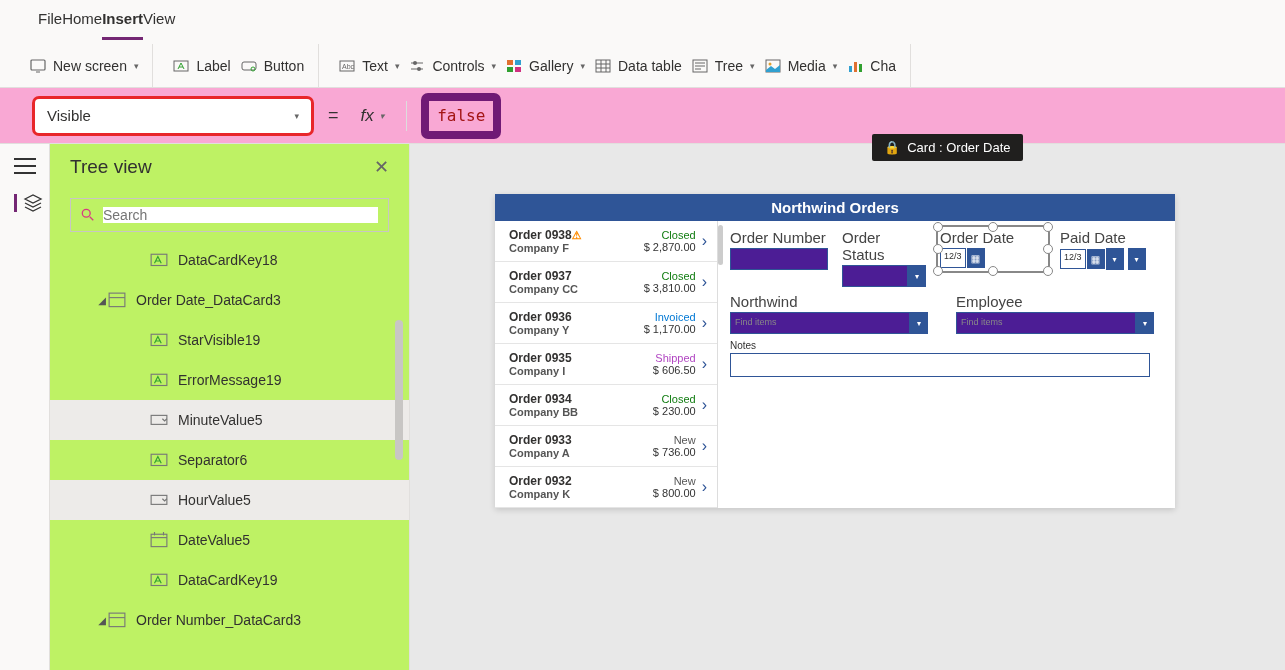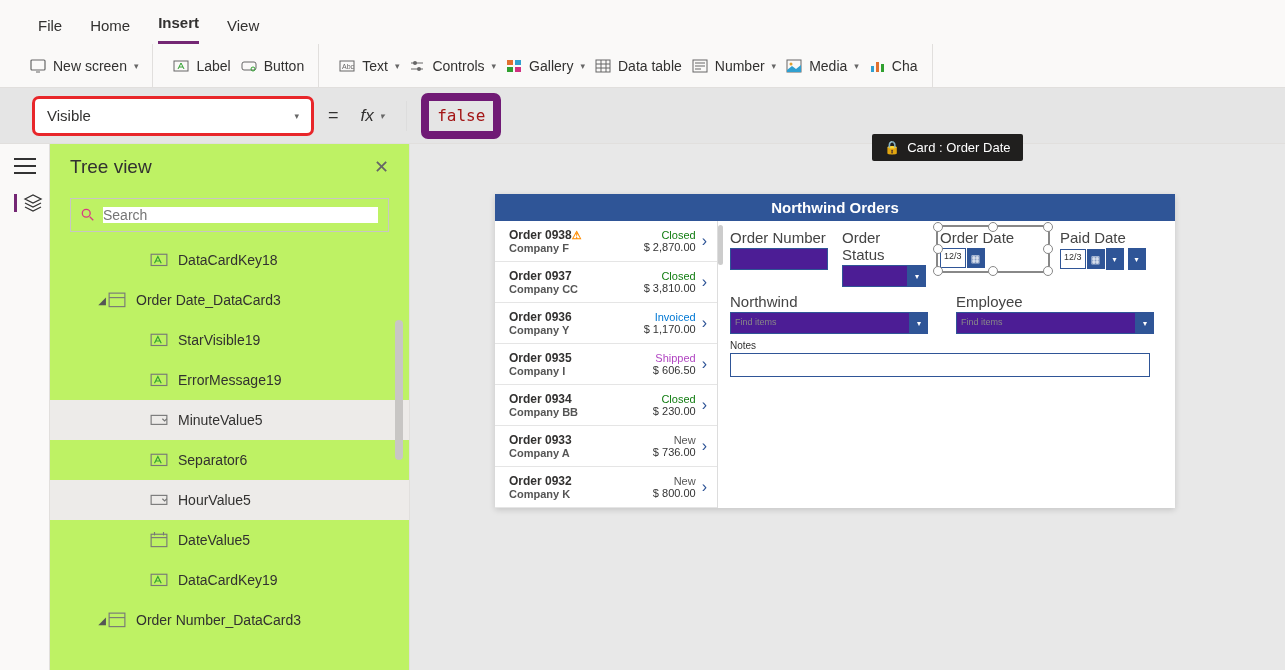--- a/index.html
+++ b/index.html
@@ -1,31 +1,31 @@
 <!DOCTYPE html>
 <html><head>
 <meta charset="utf-8">
 <style>
   * { box-sizing: border-box; margin: 0; padding: 0; font-family: "Segoe UI", Arial, sans-serif; }
   body { width: 1285px; height: 670px; background: #faf9f8; overflow: hidden; color: #323130; }
 
   
-  .menu-bar { height: 44px; display: flex; align-items: flex-end; padding: 0 38px; gap: 28px; font-size: 15px; }
+  .menu-bar { height: 44px; display: flex; align-items: flex-start; padding: 0 38px; font-size: 15px; }
   .menu-item { padding: 10px 0; cursor: pointer; }
   .menu-item.active { font-weight: 600; border-bottom: 3px solid #742774; }
 
   
   .toolbar { height: 44px; display: flex; align-items: center; padding: 0 30px; gap: 6px; font-size: 14px; border-bottom: 1px solid #e1dfdd; }
   .tool-group { display: flex; align-items: center; gap: 10px; padding: 0 14px; height: 100%; border-right: 1px solid #e1dfdd; }
   .tool-group:first-child { padding-left: 0; }
   .tool-btn { display: flex; align-items: center; gap: 7px; cursor: pointer; }
   .chev { font-size: 9px; color: #666; }
 
   
-  .formula-row { height: 56px; display: flex; align-items: center; padding: 6px 32px; gap: 14px; background: #e5e5e5; border-bottom: 1px solid #e1dfdd; position: relative; }
+  .formula-row { height: 56px; display: flex; align-items: center; padding: 6px 32px; gap: 14px; background: #f9a8d4; border-bottom: 1px solid #e1dfdd; position: relative; }
   .prop-select { width: 282px; height: 40px; border: 3px solid #e8262a; border-radius: 7px; background: #fff; display: flex; align-items: center; justify-content: space-between; padding: 0 12px; font-size: 15px; }
   .eq { font-size: 18px; }
   .fx-box { display: flex; align-items: center; gap: 6px; padding: 0 8px; font-size: 17px; font-style: italic; }
   .formula-box { width: 80px; height: 46px; border: 8px solid #701a75; border-radius: 7px; display: flex; align-items: center; justify-content: center; font-family: Consolas, monospace; color: #a31515; font-size: 16px; }
 
   
   .main { display: flex; height: calc(670px - 44px - 44px - 56px); }
   .left-rail { width: 50px; border-right: 1px solid #e1dfdd; display: flex; flex-direction: column; align-items: center; padding-top: 14px; gap: 20px; }
   .rail-icon { width: 22px; height: 16px; display: flex; flex-direction: column; justify-content: space-between; cursor: pointer; }
   .rail-icon span { height: 2px; background: #333; }
@@ -167,21 +167,21 @@
         </svg>
       <span>Data table</span>
     </div>
     <div class="tool-btn">
       <svg class="ico" viewBox="0 0 16 14">
           <rect x="1" y="1" width="14" height="12" fill="none" stroke="#666"></rect>
           <line x1="3" y1="4" x2="13" y2="4" stroke="#666"></line>
           <line x1="3" y1="7" x2="13" y2="7" stroke="#666"></line>
           <line x1="3" y1="10" x2="9" y2="10" stroke="#666"></line>
         </svg>
-      <span>Number</span>
+      <span>Tree</span>
         <span class="chev">▾</span>
     </div>
     <div class="tool-btn">
       <svg class="ico" viewBox="0 0 16 14">
           <rect x="1" y="1" width="14" height="12" fill="none" stroke="#666"></rect>
           <circle cx="5" cy="5" r="1.5" fill="#e0a030"></circle>
           <path d="M1 11 L6 7 L10 10 L15 6 V13 H1 Z" fill="#30a0d0"></path>
         </svg>
       <span>Media</span>
         <span class="chev">▾</span>

